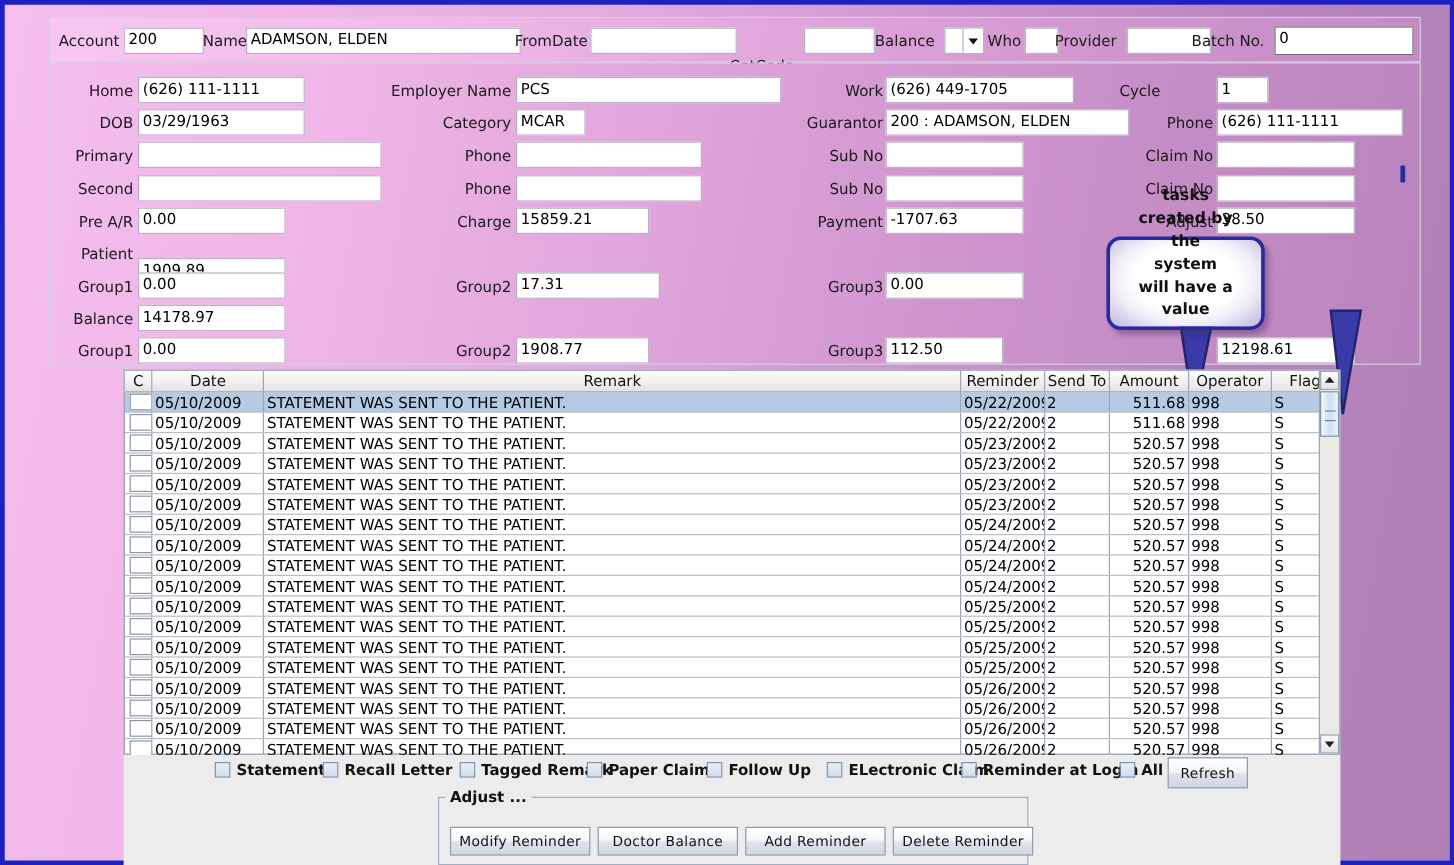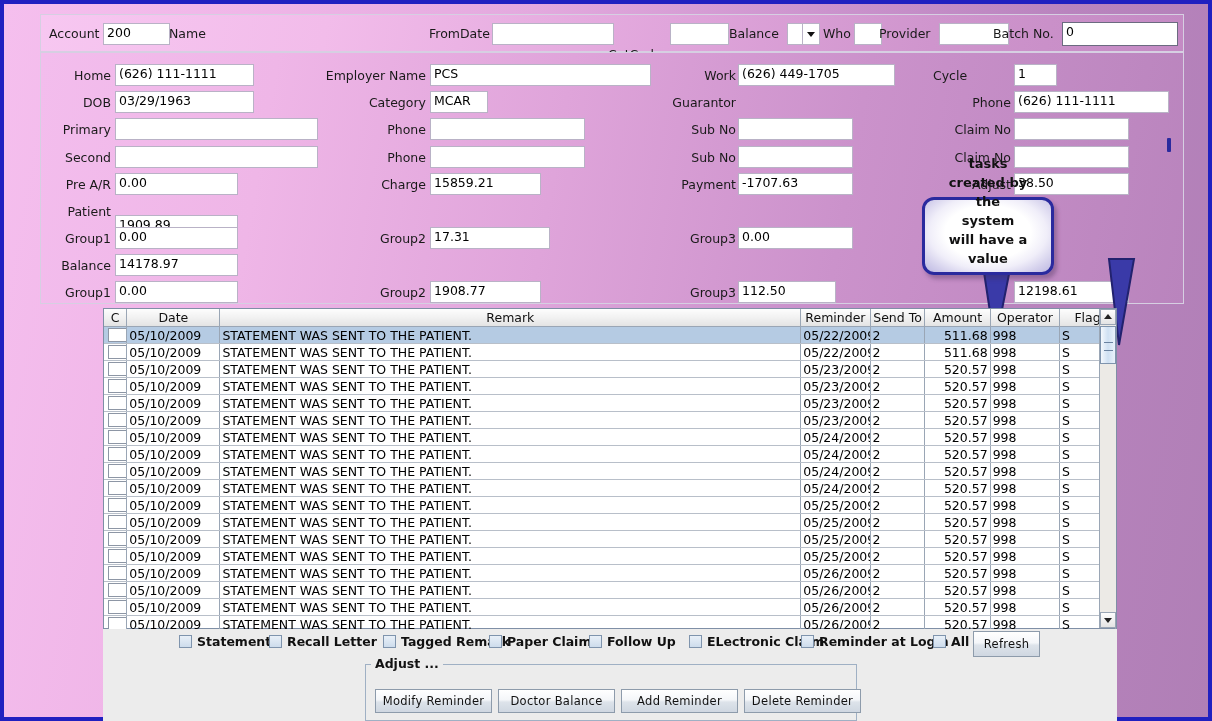--- a/index.html
+++ b/index.html
@@ -156,20 +156,21 @@
 </head>
 <body>
 
 <div id="frame">
 
   <div id="acct-strip" class="panel">
     <span class="fld-label" style="left:8px;top:11px;">Account</span>
     <div class="inp" style="left:62px;top:8px;width:67px;height:22px;">200</div>
 
     <span class="fld-label" style="left:128px;top:11px;">Name</span>
+    <div class="inp" style="left:164px;top:8px;width:229px;height:22px;">ADAMSON, ELDEN</div>
 
     <span class="fld-label" style="left:388px;top:11px;">FromDate</span>
     <div class="inp" style="left:451px;top:8px;width:122px;height:22px;"></div>
 
     <span class="fld-label" style="left:567px;top:11px;margin-top:21px;">CptCode</span>
     <div class="inp" style="left:629px;top:8px;width:59px;height:22px;"></div>
 
     <span class="fld-label" style="left:688px;top:11px;">Balance</span>
     <div class="combo" style="left:746px;top:8px;width:33px;height:22px;">
       <div class="txt"></div>
@@ -233,20 +234,21 @@
     <span class="fld-label r" style="left:210px;top:178px;width:175px;">Group2</span>
     <div class="inp" style="left:389px;top:174px;width:120px;height:22px;">17.31</div>
 
     <span class="fld-label r" style="left:210px;top:232px;width:175px;">Group2</span>
     <div class="inp" style="left:389px;top:228px;width:111px;height:22px;">1908.77</div>
 
     <span class="fld-label r" style="left:560px;top:15px;width:135px;">Work</span>
     <div class="inp" style="left:697px;top:11px;width:157px;height:22px;">(626) 449-1705</div>
 
     <span class="fld-label r" style="left:560px;top:42px;width:135px;">Guarantor</span>
+    <div class="inp" style="left:697px;top:38px;width:203px;height:22px;">200 : ADAMSON, ELDEN</div>
 
     <span class="fld-label r" style="left:560px;top:69px;width:135px;">Sub No</span>
     <div class="inp" style="left:697px;top:65px;width:115px;height:22px;"></div>
 
     <span class="fld-label r" style="left:560px;top:97px;width:135px;">Sub No</span>
     <div class="inp" style="left:697px;top:93px;width:115px;height:22px;"></div>
 
     <span class="fld-label r" style="left:560px;top:124px;width:135px;">Payment</span>
     <div class="inp" style="left:697px;top:120px;width:115px;height:22px;">-1707.63</div>
 

